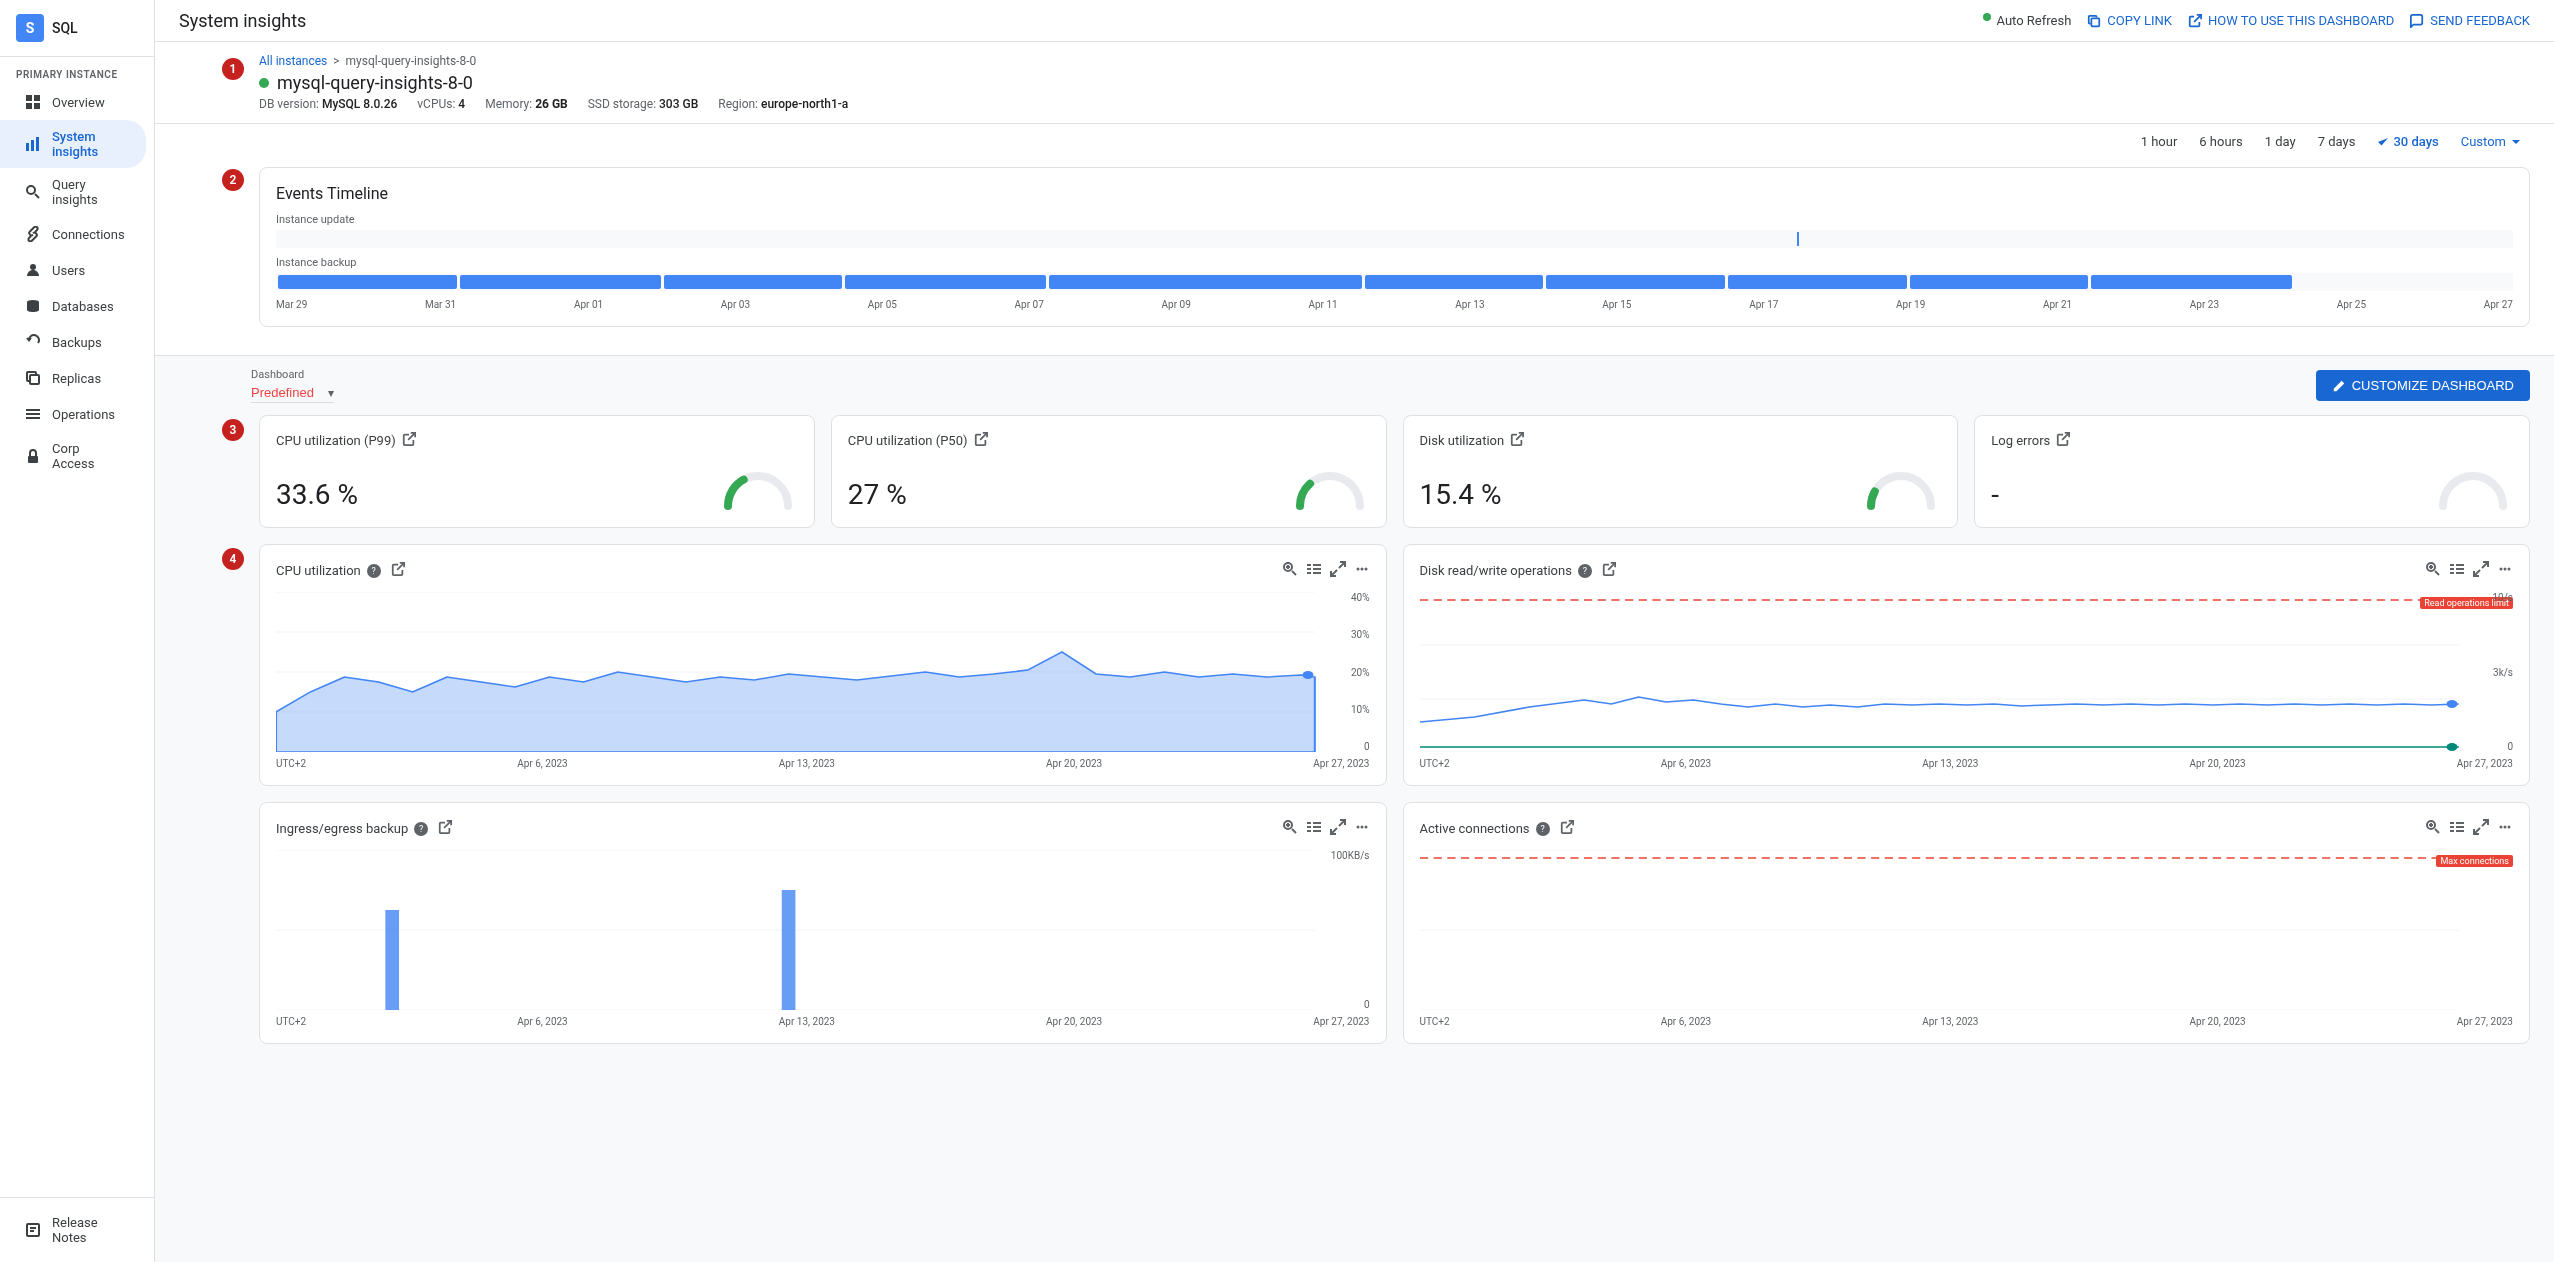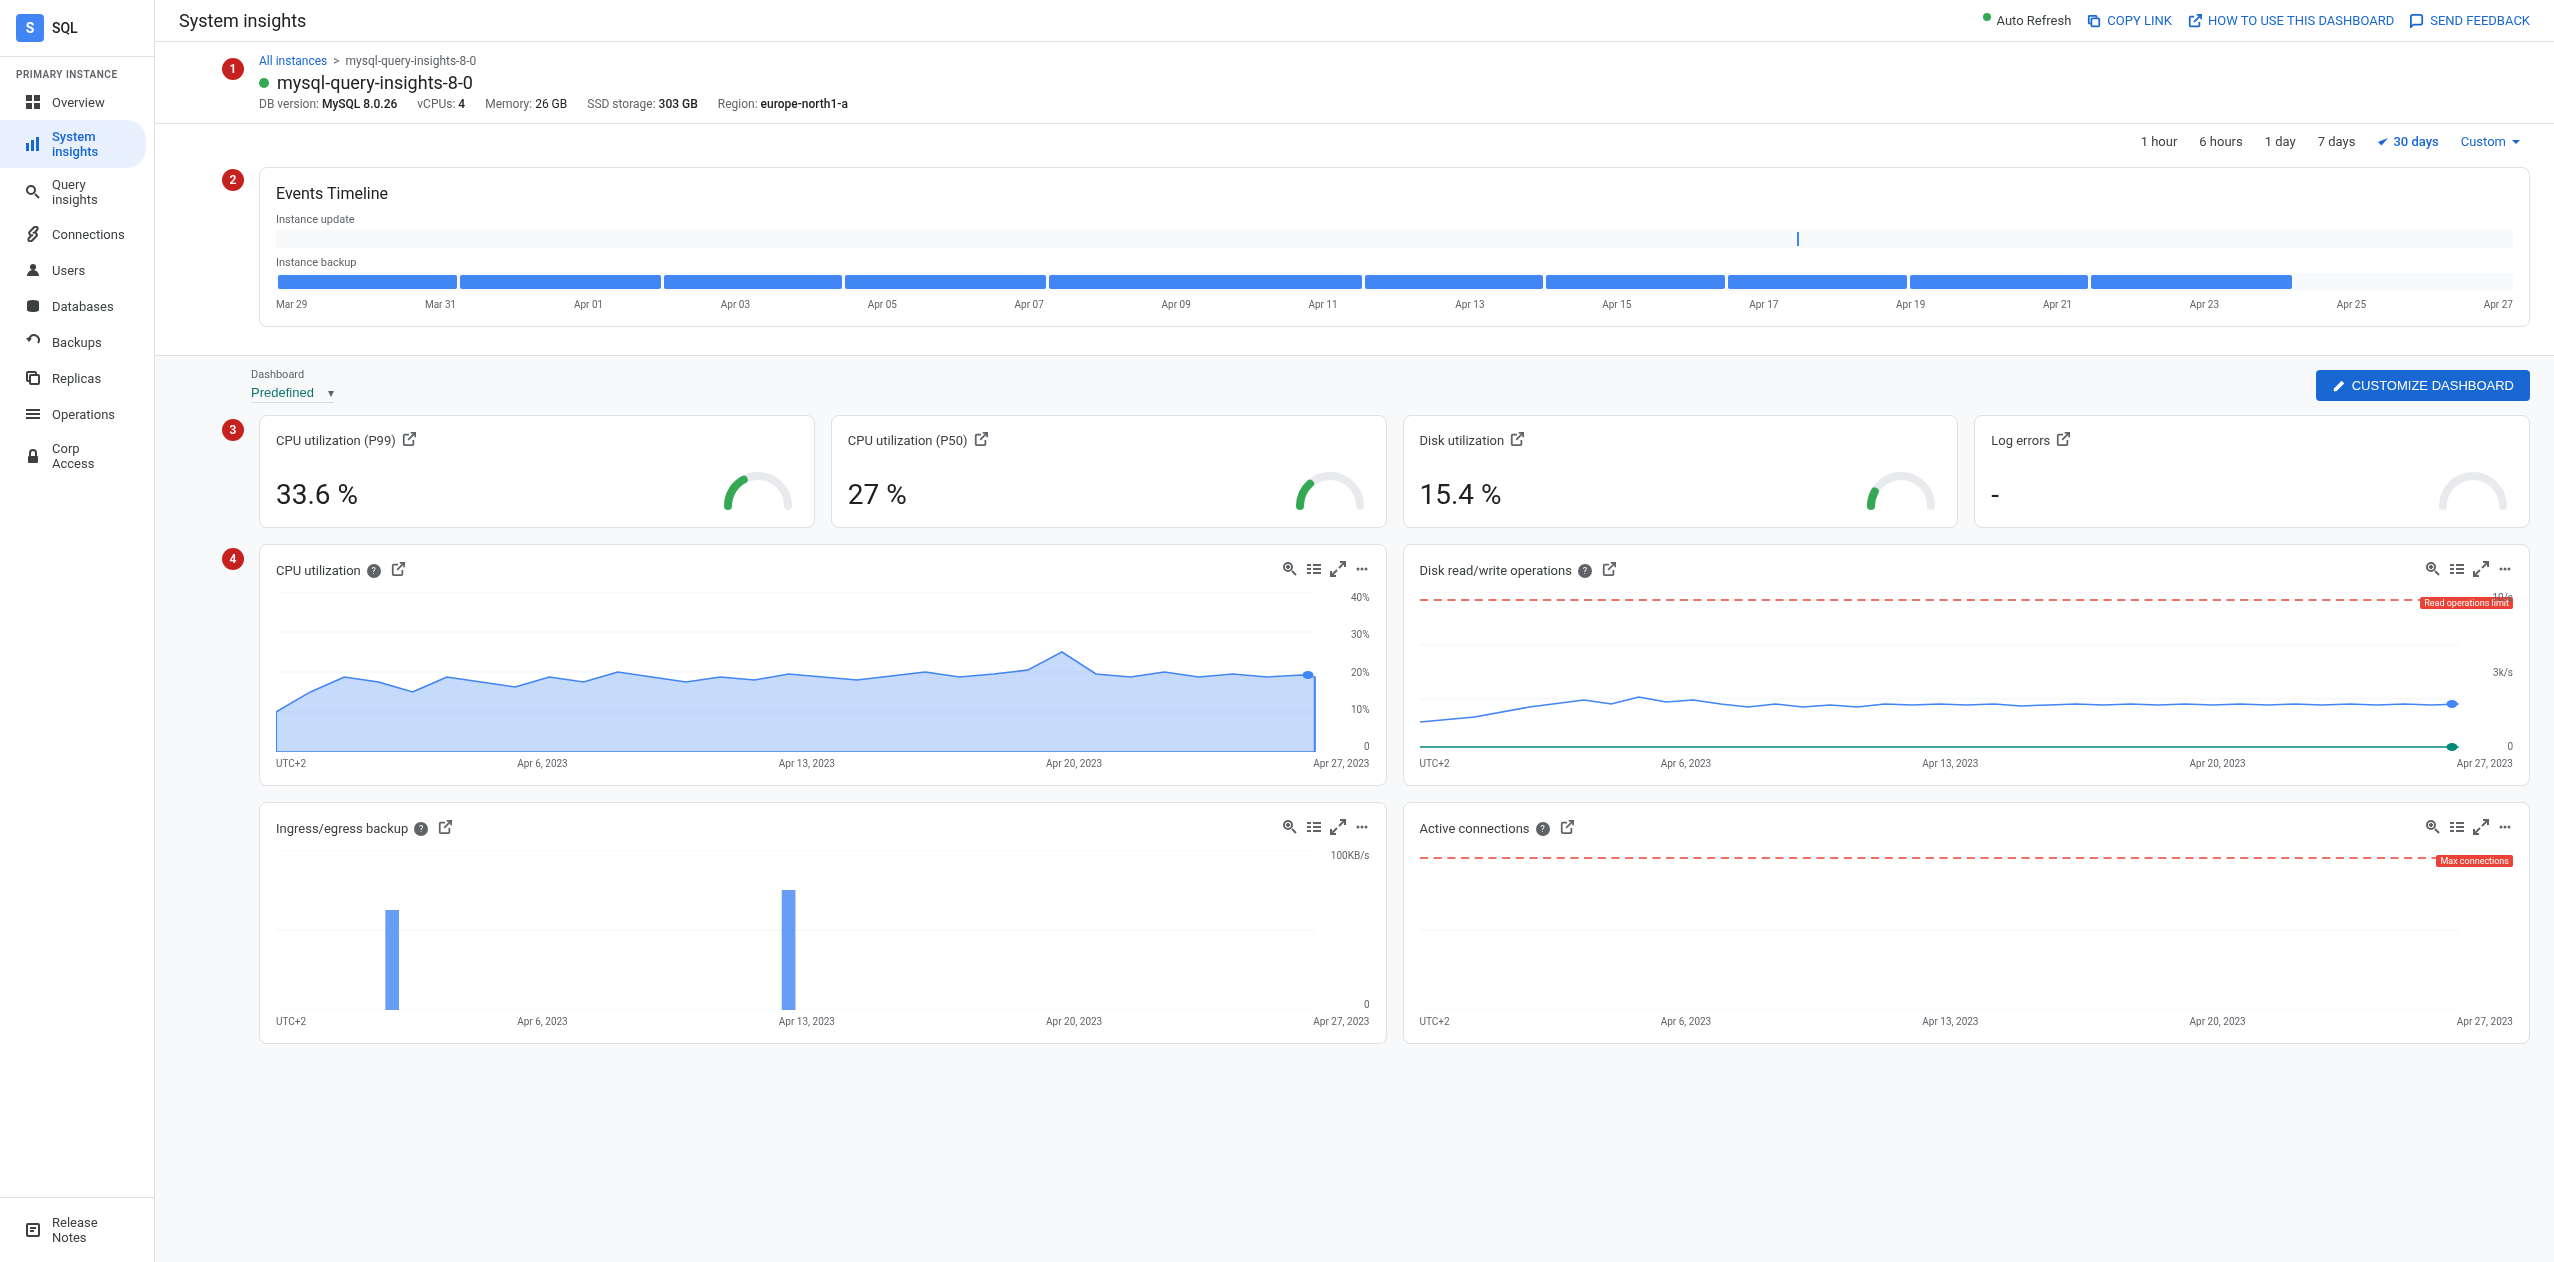--- a/index.html
+++ b/index.html
@@ -42,21 +42,21 @@
     .time-range { display: flex; align-items: center; gap: 6px; padding: 8px 24px; justify-content: flex-end; font-size: 13px; color: #3c4043; }
     .time-btn { cursor: pointer; padding: 2px 8px; border-radius: 4px; }
     .time-btn.active { color: #1967d2; font-weight: 500; display: flex; align-items: center; gap: 4px; }
     .time-btn.custom { display: flex; align-items: center; gap: 4px; color: #1967d2; cursor: pointer; }
     .section-title { font-size: 16px; font-weight: 400; color: #202124; }
 
     
     .events-timeline { background: #fff; border: 1px solid #e0e0e0; border-radius: 8px; padding: 16px; margin-bottom: 16px; }
     .timeline-row { margin-bottom: 8px; }
     .timeline-label { font-size: 11px; color: #5f6368; margin-bottom: 4px; }
-    .dashboard-select { border: none; border-bottom: 1px solid #dadce0; background: transparent; font-size: 13px; color: #0f766e; padding: 2px 20px 2px 0; cursor: pointer; appearance: none; outline: none; }
+    .dashboard-select { border: none; border-bottom: 1px solid #dadce0; background: transparent; font-size: 13px; color: #ef4444; padding: 2px 20px 2px 0; cursor: pointer; appearance: none; outline: none; }
     .select-wrap { position: relative; display: inline-block; }
     .select-arrow { position: absolute; right: 0; top: 50%; transform: translateY(-50%); pointer-events: none; color: #5f6368; font-size: 12px; }
     .customize-btn { background: #1967d2; color: white; border: none; border-radius: 4px; padding: 8px 16px; font-size: 13px; cursor: pointer; display: flex; align-items: center; gap: 6px; }
 
     
     .metric-cards { display: grid; grid-template-columns: repeat(4, 1fr); gap: 16px; padding: 0 24px; margin-bottom: 16px; }
     .metric-card { background: #fff; border: 1px solid #e0e0e0; border-radius: 8px; padding: 16px; }
     .metric-card-title { font-size: 13px; color: #3c4043; display: flex; align-items: center; gap: 6px; margin-bottom: 12px; }
     .metric-card-value { font-size: 28px; font-weight: 400; color: #202124; }
 
@@ -262,21 +262,21 @@
           <span>&gt;</span>
           <span>mysql-query-insights-8-0</span>
         </div>
         <div class="instance-name">
           <div class="status-dot"></div>
           <span style="font-size:18px;font-weight:400;">mysql-query-insights-8-0</span>
         </div>
         <div class="instance-meta">
           <span style="color:#5f6368;">DB version: <span style="color:#202124;font-weight:500;">MySQL 8.0.26</span></span>
           <span style="color:#5f6368;">vCPUs: <span style="color:#202124;font-weight:500;">4</span></span>
-          <span style="color:#5f6368;">Memory: <span style="color:#202124;font-weight:400;">26 GB</span></span>
+          <span style="color:#5f6368;">Memory: <span style="color:#202124;font-weight:700;">26 GB</span></span>
           <span style="color:#5f6368;">SSD storage: <span style="color:#202124;font-weight:500;">303 GB</span></span>
           <span style="color:#5f6368;">Region: <span style="color:#202124;font-weight:500;">europe-north1-a</span></span>
         </div>
       </div>
     </div>
   </div>
 
   <div style="background:#fff; border-bottom:1px solid #e0e0e0;">
 
     <div class="time-range">

